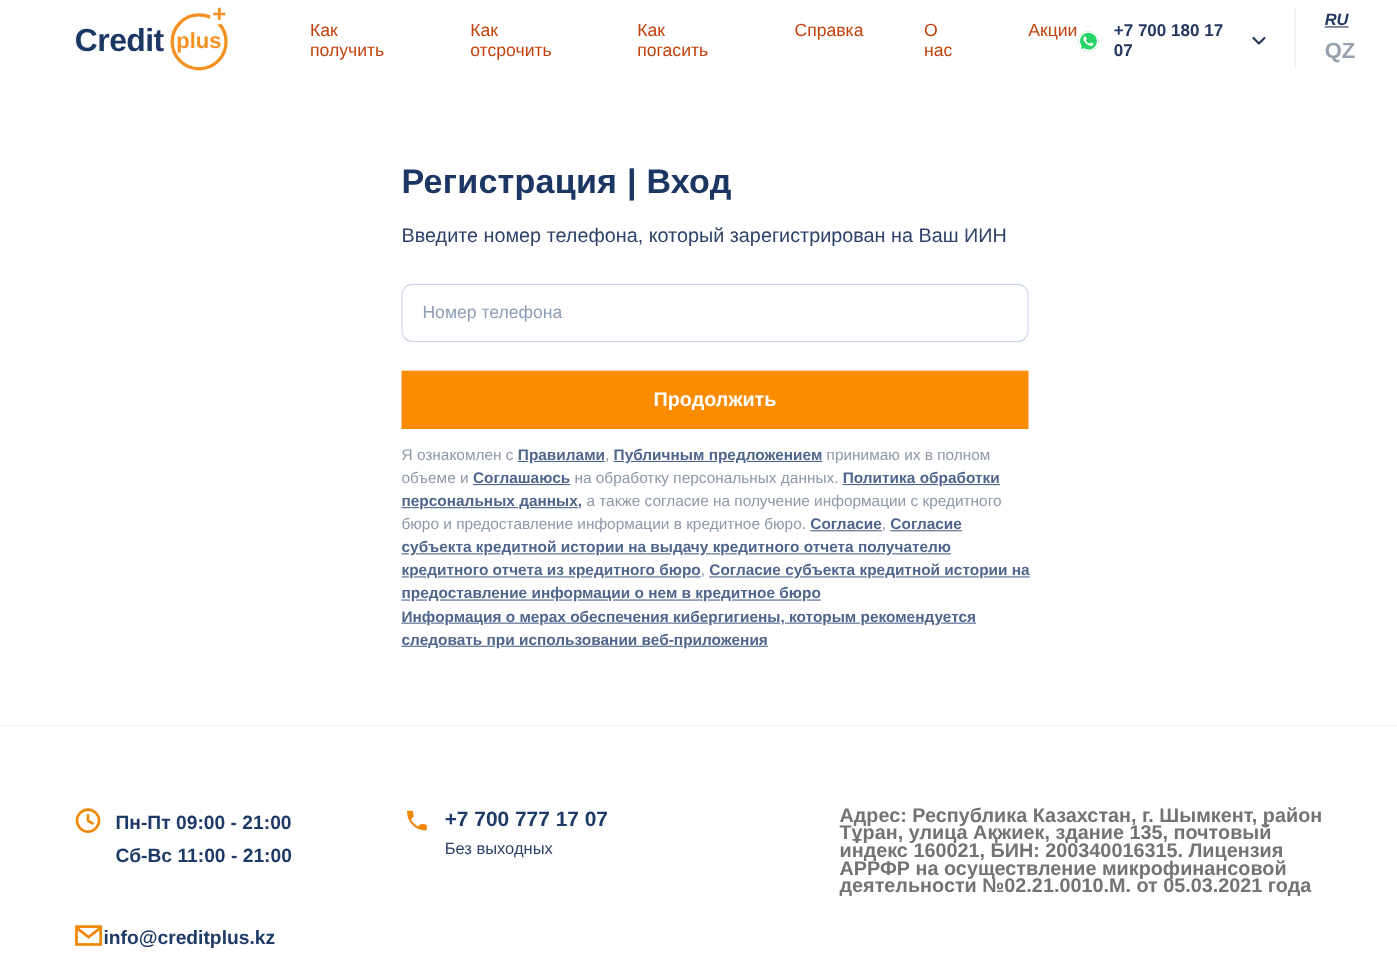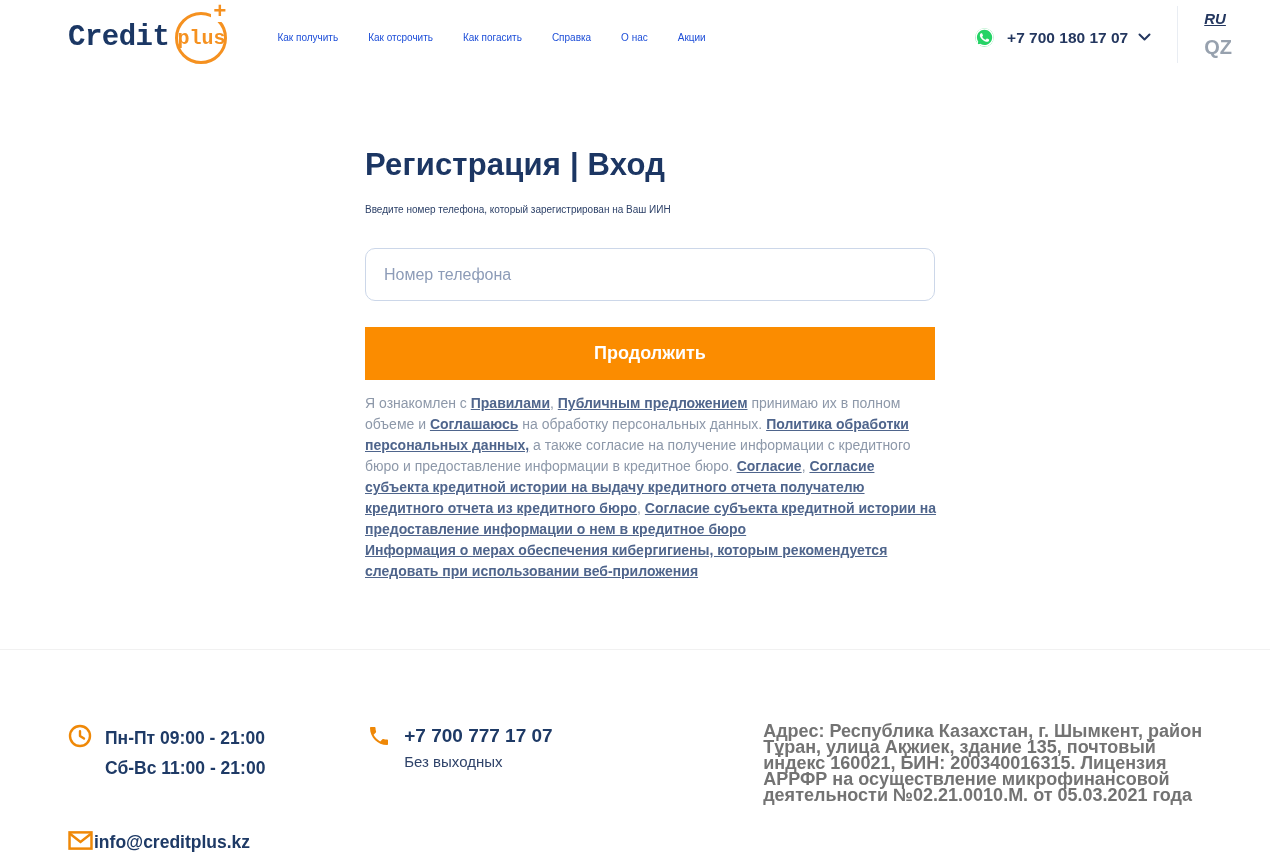--- a/index.html
+++ b/index.html
@@ -6,41 +6,41 @@
     --navy:#1d3a6b; --orange:#fb8c00; --wa-green:#25d366;
     --text-gray:#8d98a9; --link-blue:#4f658c; --border-light:#ccd7e9;
   }
   *{box-sizing:border-box; margin:0; padding:0;}
   html,body{width:1270px; height:866px; background:#fff; overflow:hidden;
     font-family:"Liberation Sans", sans-serif; -webkit-font-smoothing:antialiased;}
   a{cursor:pointer;}
 
   
   .header{height:75px; display:flex; align-items:center; padding:0 38px 0 68px;}
-  .logo{display:flex; align-items:center; gap:6px; cursor:pointer;font-family:Liberation Mono, monospace;}
+  .logo{display:flex; align-items:center; gap:6px; cursor:pointer;}
   .logo-credit{font-size:29px; font-weight:700; color:#1b3764; letter-spacing:-0.5px;}
   .logo-circle{position:relative; width:52px; height:52px; border:3px solid #f59120;
     border-radius:50%; display:flex; align-items:center; justify-content:center;}
   .logo-plus-text{color:#f59120; font-size:20px; font-weight:700; margin-top:1px;}
   .logo-plus-sign{position:absolute; top:-11px; right:-4px; color:#f59120; font-size:22px;
     font-weight:700; background:#fff; line-height:18px; padding:0 2px;}
   .nav{display:flex; gap:30px; margin-left:50px;}
-  .nav-link{font-size:10px; color:#1d4ed8; text-decoration:none;}
+  .nav-link{font-size:16px; color:#c2410c; text-decoration:none;margin-left:25px;}
   .header-right{margin-left:auto; display:flex; align-items:center; gap:9px;}
   .header-phone{font-size:15.5px; font-weight:700; color:#24375f; text-decoration:none;}
   .chevron{display:flex; align-items:center; margin-left:1px; cursor:pointer;}
   .lang{margin-left:26px; border-left:1px solid #e9edf3; padding:4px 0 4px 26px;
     display:flex; flex-direction:column; gap:9px; align-items:flex-start; align-self:flex-start; margin-top:6px;}
   .lang-active{font-size:15px; font-weight:700; color:#24375f; text-decoration:underline;font-style:italic;}
   .lang-alt{font-size:20px; font-weight:700; color:#97a1ae; text-decoration:none;}
 
   
   .main{padding:72px 0 67px 365px; width:935px;}
   .page-title{font-size:31px; font-weight:700; color:#1c3663; letter-spacing:0.2px;}
-  .page-subtitle{margin-top:21px; font-size:10px; color:#2e4269;}
+  .page-subtitle{margin-top:21px; font-size:18px; color:#2e4269;}
   .phone-input{margin-top:33px; width:570px; height:53px; border:1px solid var(--border-light);
     border-radius:10px; padding:0 18px; font-size:16px; color:#2e4269; outline:none;
     font-family:"Liberation Sans", sans-serif; display:block;}
   .phone-input::placeholder{color:#8d9cb8;}
   .submit-btn{margin-top:26px; width:570px; height:53px; background:var(--orange); border:none;
     border-radius:0; color:#fff; font-size:18px; font-weight:700; cursor:pointer;
     font-family:"Liberation Sans", sans-serif;}
   .legal{margin-top:13px; width:572px; font-size:14px; line-height:21px; color:var(--text-gray);}
   .legal-link{color:var(--link-blue); font-weight:700; text-decoration:underline;}
   .legal-cyber{width:572px; font-size:14px; line-height:21px;}

